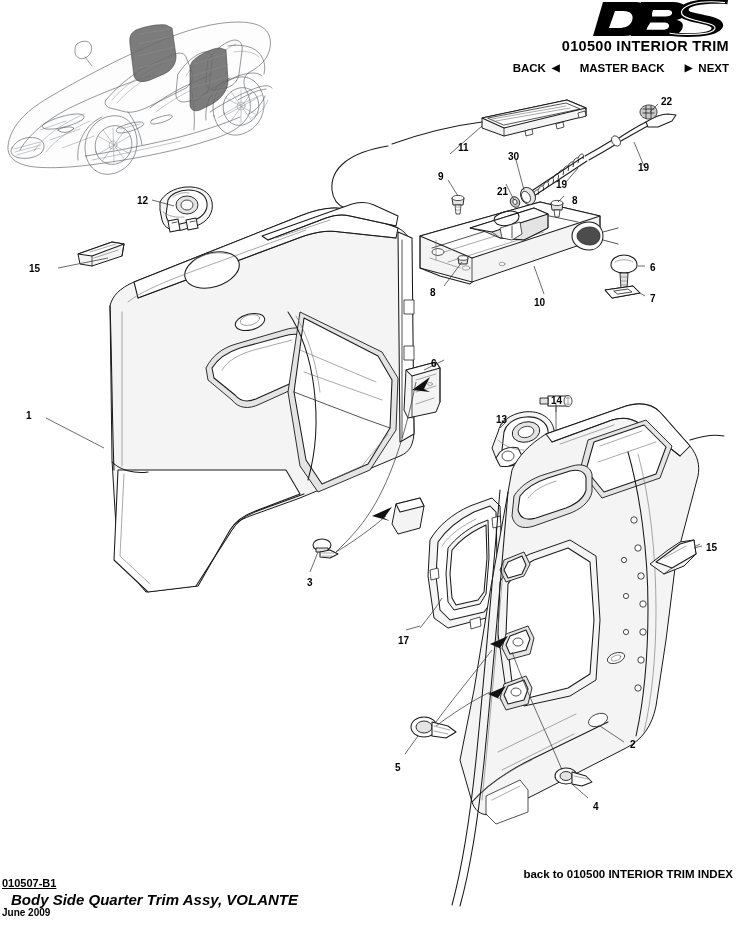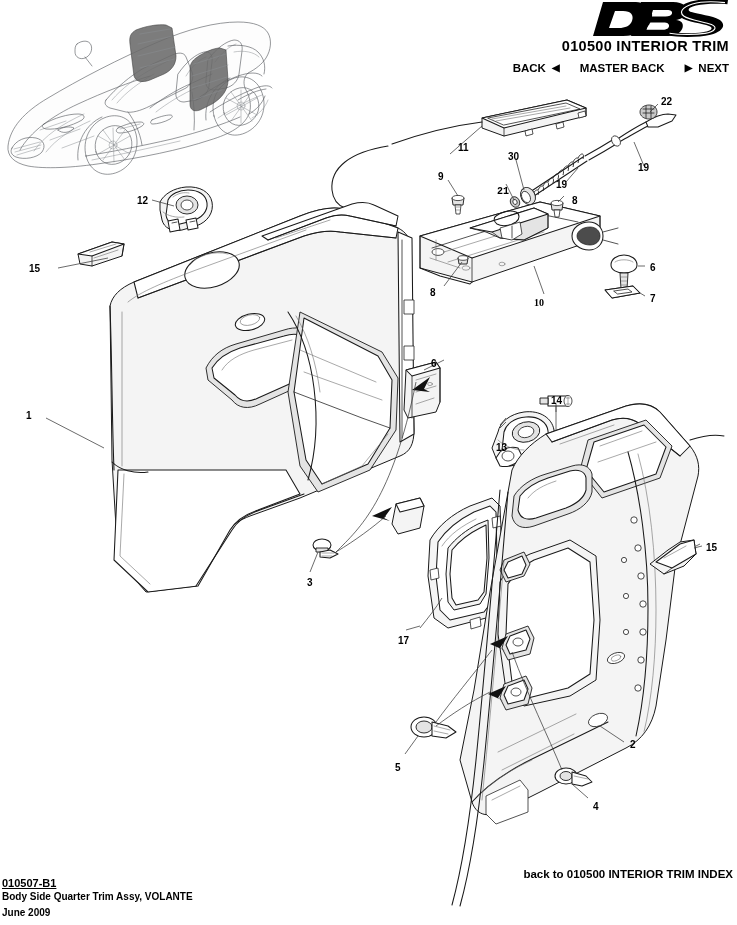--- a/index.html
+++ b/index.html
@@ -22,21 +22,21 @@
     position:absolute;right:8px;top:62px;
     font-size:11.5px;font-weight:bold;white-space:nowrap;
     display:flex;align-items:center;gap:6px;
   }
   #nav .navitem{cursor:pointer;white-space:nowrap;}
   #nav .arw{font-size:10px;line-height:1;}
   #nav .sp{display:inline-block;width:8px;}
 
   
   #foot-code{position:absolute;left:2px;top:877px;font-size:11px;font-weight:bold;text-decoration:underline;}
-  #foot-title{position:absolute;left:2px;top:891px;font-size:10px;font-weight:bold;}
+  #foot-title{position:absolute;left:11px;top:891px;font-size:15px;font-weight:bold;font-style:italic;}
   #foot-date{position:absolute;left:2px;top:907px;font-size:10px;font-weight:bold;}
   #foot-back{
     position:absolute;right:4px;top:868px;font-size:11.5px;font-weight:bold;
     cursor:pointer;white-space:nowrap;
   }
 
   
   #art{position:absolute;left:0;top:0;width:737px;height:925px;}
   #art svg{display:block;}
 
@@ -615,33 +615,33 @@
   <div class="callout" style="left:26px;  top:411px;">1</div>
   <div class="callout" style="left:630px; top:740px;">2</div>
   <div class="callout" style="left:307px; top:578px;">3</div>
   <div class="callout" style="left:593px; top:802px;">4</div>
   <div class="callout" style="left:395px; top:763px;">5</div>
   <div class="callout" style="left:650px; top:263px;">6</div>
   <div class="callout" style="left:650px; top:294px;">7</div>
   <div class="callout" style="left:572px; top:196px;">8</div>
   <div class="callout" style="left:430px; top:288px;">8</div>
   <div class="callout" style="left:438px; top:172px;">9</div>
-  <div class="callout" style="left:534px; top:298px;font-family:Liberation Serif, serif;">10</div>
+  <div class="callout" style="left:534px; top:298px;">10</div>
   <div class="callout" style="left:458px; top:143px;">11</div>
   <div class="callout" style="left:137px; top:196px;">12</div>
-  <div class="callout" style="left:496px; top:415px;margin-top:28px;">13</div>
+  <div class="callout" style="left:496px; top:415px;">13</div>
   <div class="callout" style="left:551px; top:396px;">14</div>
   <div class="callout" style="left:29px;  top:264px;">15</div>
   <div class="callout" style="left:706px; top:543px;">15</div>
   <div class="callout" style="left:431px; top:359px;">6</div>
   <div class="callout" style="left:398px; top:636px;">17</div>
   <div class="callout" style="left:638px; top:163px;">19</div>
   <div class="callout" style="left:556px; top:180px;">19</div>
   <div class="callout" style="left:508px; top:152px;">30</div>
-  <div class="callout" style="left:497px; top:187px;font-family:Liberation Mono, monospace;">21</div>
+  <div class="callout" style="left:497px; top:187px;">21</div>
   <div class="callout" style="left:661px; top:97px;">22</div>
 
   <div id="foot-code">010507-B1</div>
   <div id="foot-title">Body Side Quarter Trim Assy, VOLANTE</div>
   <div id="foot-date">June 2009</div>
   <div id="foot-back">back to 010500 INTERIOR TRIM INDEX</div>
 
 </div>
 
 </body></html>

